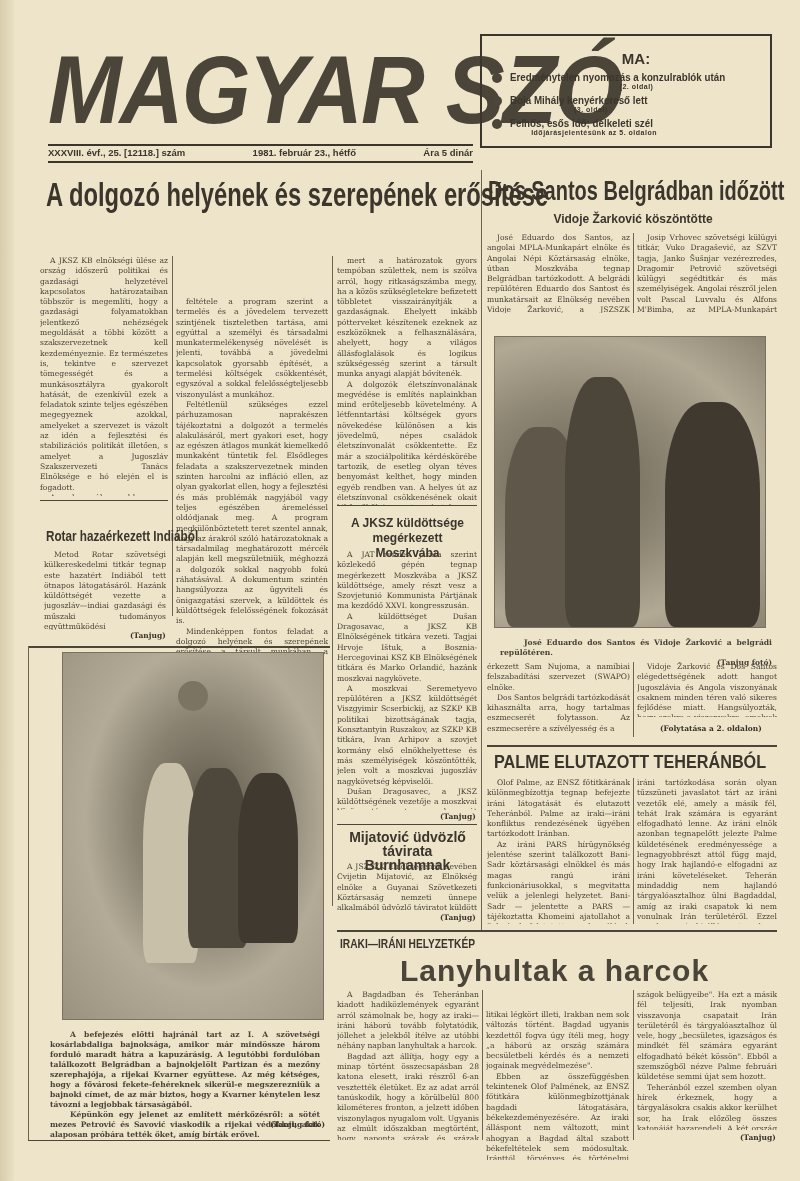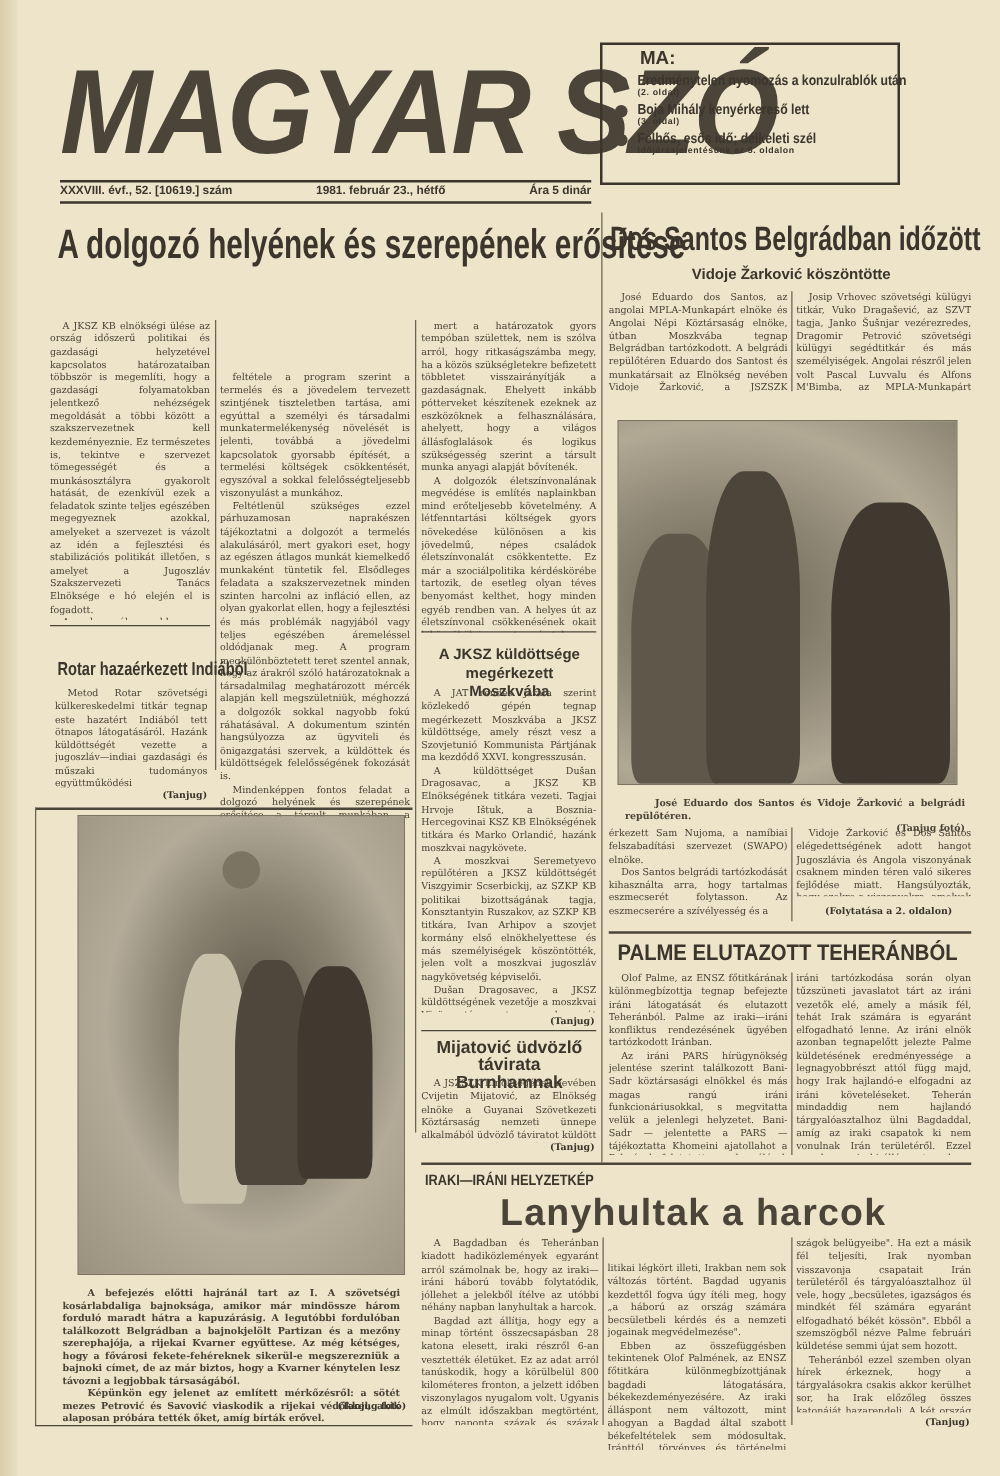--- a/index.html
+++ b/index.html
@@ -8,21 +8,21 @@
   .page { position: absolute; left: 0; top: 0; width: 800px; height: 1181px; background: #ede4ca; }
   .spine { position: absolute; left: 0; top: 0; width: 14px; height: 1181px; background: linear-gradient(90deg,#d8ccab,#e9e0c4); }
 
   
   .masthead { position: absolute; left: 48px; top: 40px; width: 425px; height: 105px; }
   .mast-title { font-family: "Liberation Sans", sans-serif; font-weight: 900; font-style: italic; font-size: 96px; letter-spacing: -2px; color: #4a4439; line-height: 100px; transform: scaleX(0.92); transform-origin: left; white-space: nowrap; }
   .mast-rule { position: absolute; left: 48px; width: 425px; height: 2px; background: #3b352c; }
   .mast-info { position: absolute; left: 48px; top: 147px; width: 425px; display: flex; justify-content: space-between; font-family: "Liberation Sans", sans-serif; font-weight: bold; font-size: 9.5px; color: #3b352c; }
 
   
-  .ma-box { position: absolute; left: 480px; top: 34px; width: 240px; height: 114px; border: 2px solid #3b352c; padding: 2px 10px; font-family: "Liberation Sans", sans-serif; }
+  .ma-box { position: absolute; left: 480px; top: 34px; width: 292px; height: 114px; border: 2px solid #3b352c; padding: 14px 10px; font-family: "Liberation Sans", sans-serif; text-align: center; }
   .ma-title { font-weight: bold; font-size: 15px; color: #3b352c; margin-left: 20px; margin-bottom: 4px; }
   .ma-item { display: flex; align-items: flex-start; margin-bottom: 4px; }
   .ma-bullet { width: 10px; height: 10px; border-radius: 50%; background: #4b453a; margin-top: 2px; margin-right: 8px; flex-shrink: 0; }
   .ma-head { font-weight: bold; font-size: 11.5px; color: #3b352c; transform: scaleX(0.85); transform-origin: left; white-space: nowrap; display: block; }
   .ma-sub { font-weight: bold; font-size: 7px; color: #3b352c; display: block; letter-spacing: 0.5px; }
 
   
   .cond { font-family: "Liberation Sans", sans-serif; font-weight: bold; color: #3b352c; transform-origin: left; white-space: nowrap; }
   .main-head { position: absolute; left: 46px; top: 176px; font-size: 33px; transform: scaleX(0.72); }
   .main-sub { position: absolute; left: 60px; top: 222px; width: 400px; text-align: center; font-family: "Liberation Sans", sans-serif; font-weight: bold; font-size: 11.5px; line-height: 14px; color: #3b352c; }
@@ -47,21 +47,21 @@
 <body>
 
 <div class="page">
   <div class="spine"></div>
 
   <div class="masthead">
     <div class="mast-title">MAGYAR SZÓ</div>
   </div>
   <div class="mast-rule" style="top:144px;"></div>
   <div class="mast-info">
-    <span>XXXVIII. évf., 52. [10619.] szám</span>
+    <span>XXXVIII. évf., 25. [12118.] szám</span>
     <span>1981. február 23., hétfő</span>
     <span>Ára 5 dinár</span>
   </div>
   <div class="mast-rule" style="top:161px;"></div>
 
   <div class="ma-box">
     <div class="ma-title">MA:</div>
     <div class="ma-item">
       <span class="ma-bullet"></span>
       <div>

